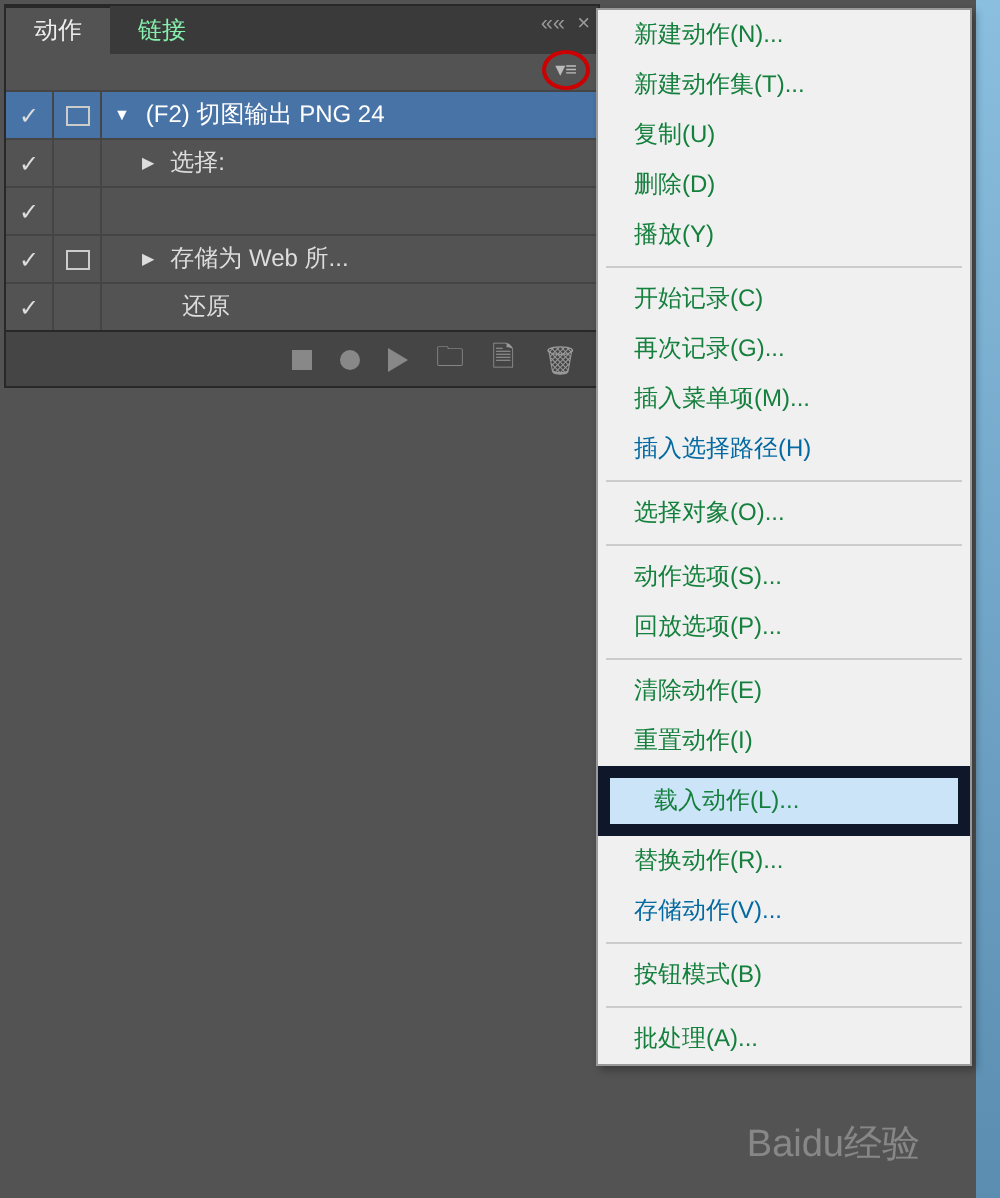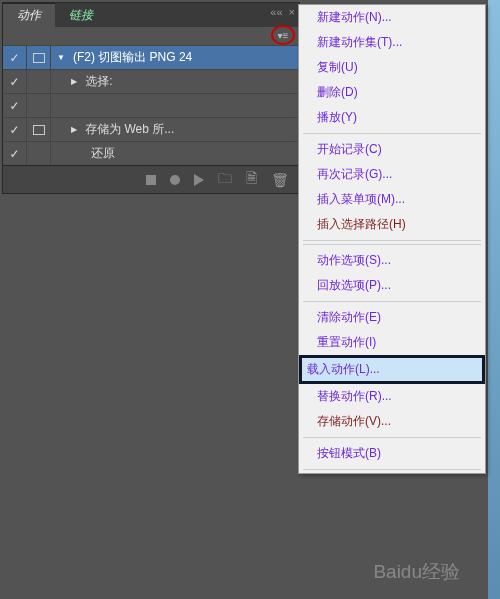--- a/index.html
+++ b/index.html
@@ -1,20 +1,20 @@
 <!DOCTYPE html>
 <html><head>
   <meta charset="utf-8">
   <style>
     * { margin: 0; padding: 0; box-sizing: border-box; font-family: "Microsoft YaHei", sans-serif; }
     body { width: 500px; height: 599px; background: #535353; position: relative; overflow: hidden; }
     
     .panel { position: absolute; left: 2px; top: 2px; width: 298px; background: #535353; border: 1px solid #282828; }
     .panel-header { display: flex; align-items: center; background: #3a3a3a; height: 24px; position: relative; }
-    .tabs { display: flex; height: 100%; font-style: italic; }
+    .tabs { display: flex; height: 100%; }
     .tab { padding: 0 14px; font-size: 12px; color: #86efac; display: flex; align-items: center; cursor: pointer; }
     .tab.active { background: #535353; color: #eee; border-top: 1px solid #282828; }
     .win-ctrl { position: absolute; right: 4px; top: 3px; display: flex; gap: 6px; color: #999; font-size: 11px; }
     .menu-btn-row { height: 18px; background: #535353; position: relative; }
     .menu-circle { position: absolute; right: 4px; top: -2px; width: 24px; height: 20px; border: 2px solid #c00; border-radius: 50%; display: flex; align-items: center; justify-content: center; color: #bbb; font-size: 10px; cursor: pointer; }
     
     .action-list { background: #535353; }
     .row { display: flex; align-items: center; height: 24px; border-top: 1px solid #454545; font-size: 12px; color: #ddd; }
     .row.hl { background: #4873a6; color: #fff; }
     .cell-check { width: 24px; text-align: center; color: #ddd; border-right: 1px solid #454545; height: 100%; display: flex; align-items: center; justify-content: center; }
@@ -25,23 +25,23 @@
     .indent1 { padding-left: 20px; }
     .indent2 { padding-left: 40px; }
     
     .toolbar { display: flex; align-items: center; justify-content: flex-end; height: 28px; background: #454545; gap: 14px; padding: 0 10px; border-top: 1px solid #282828; }
     .tb-icon { color: #999; font-size: 14px; cursor: pointer; }
     .rec-dot { width: 10px; height: 10px; border-radius: 50%; background: #888; }
     .stop-sq { width: 10px; height: 10px; background: #888; }
     .play-tri { width: 0; height: 0; border-left: 10px solid #888; border-top: 6px solid transparent; border-bottom: 6px solid transparent; }
     
     .context-menu { position: absolute; left: 298px; top: 4px; width: 188px; background: #f0f0f0; border: 1px solid #999; box-shadow: 2px 2px 4px rgba(0,0,0,0.3); }
-    .menu-item { padding: 4px 18px; font-size: 12px; color: #6d28d9; cursor: pointer; }
-    .menu-item.disabled { color: #7f1d1d; }
-    .menu-item.hover { background: #cce4f7; border: 3px solid #0f172a; padding: 3px 5px; }
+    .menu-item { padding: 4px 18px; font-size: 12px; color: #15803d; cursor: pointer; }
+    .menu-item.disabled { color: #0369a1; }
+    .menu-item.hover { background: #cce4f7; border: 6px solid #0f172a; padding: 3px 22px; }
     .menu-sep { height: 1px; background: #ccc; margin: 3px 4px; }
     
     .edge-strip { position: absolute; right: 0; top: 0; width: 12px; height: 100%; background: linear-gradient(to bottom, #8abfe0, #5a8db0); }
     .watermark { position: absolute; right: 40px; bottom: 14px; color: rgba(255,255,255,0.3); font-size: 19px; }
   </style>
 </head>
 <body>
 
 <div class="edge-strip"></div>
 
@@ -117,27 +117,29 @@
     <div class="menu-item">新建动作集(T)...</div>
     <div class="menu-item">复制(U)</div>
     <div class="menu-item">删除(D)</div>
     <div class="menu-item">播放(Y)</div>
     <div class="menu-sep"></div>
     <div class="menu-item">开始记录(C)</div>
     <div class="menu-item">再次记录(G)...</div>
     <div class="menu-item">插入菜单项(M)...</div>
     <div class="menu-item disabled">插入选择路径(H)</div>
     <div class="menu-sep"></div>
+    <div class="menu-item">选择对象(O)...</div>
     <div class="menu-sep"></div>
     <div class="menu-item">动作选项(S)...</div>
     <div class="menu-item">回放选项(P)...</div>
     <div class="menu-sep"></div>
     <div class="menu-item">清除动作(E)</div>
     <div class="menu-item">重置动作(I)</div>
     <div class="menu-item hover">载入动作(L)...</div>
     <div class="menu-item">替换动作(R)...</div>
     <div class="menu-item disabled">存储动作(V)...</div>
     <div class="menu-sep"></div>
     <div class="menu-item">按钮模式(B)</div>
     <div class="menu-sep"></div>
+    <div class="menu-item">批处理(A)...</div>
   </div>
 
 <div class="watermark">Baidu经验</div>
 
 </body></html>

